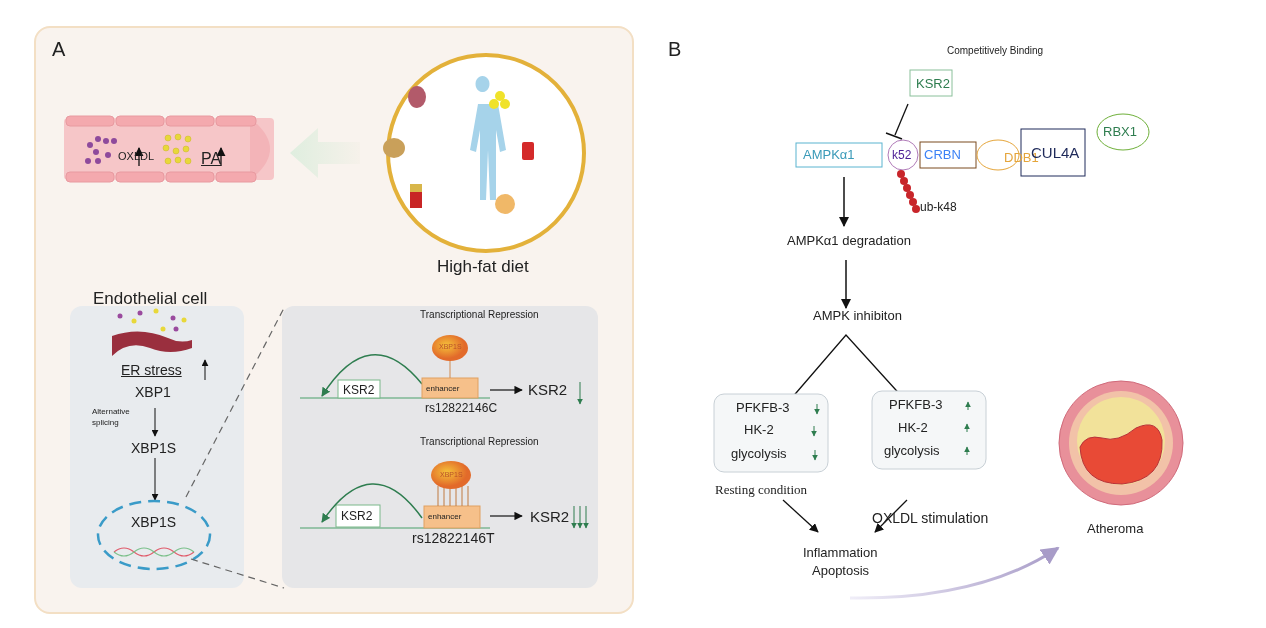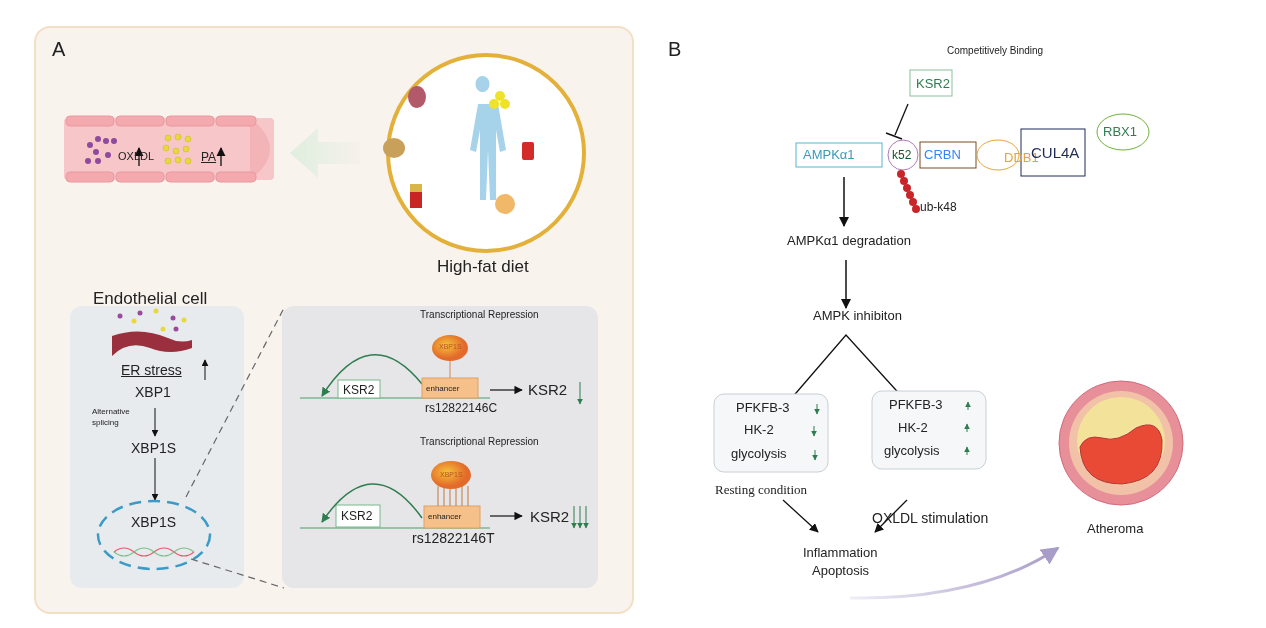--- a/index.html
+++ b/index.html
@@ -193,21 +193,21 @@
   <path d="M850,598 Q980,600 1058,548" fill="none" stroke="url(#gPurple)" stroke-width="3" marker-end="url(#arrP)"></path>
   <g>
     <circle cx="1121" cy="443" r="62" fill="#e8909a" stroke="#d06a7a"></circle>
     <circle cx="1121" cy="443" r="52" fill="#f2c2a8"></circle>
     <circle cx="1121" cy="441" r="44" fill="#f2e29a"></circle>
     <path d="M1080,447 Q1086,434 1102,438 Q1118,443 1136,428 Q1158,418 1162,440 Q1164,480 1122,484 Q1082,484 1080,447 Z" fill="#e84a36" stroke="#b8323a"></path>
   </g>
 </svg>
 
 <div class="lbl" style="left:118px;top:150px;font-size:11px;">OXLDL</div>
-<div class="lbl" style="left:201px;top:150px;font-size:12px;text-decoration:underline;">PA</div>
+<div class="lbl" style="left:201px;top:150px;font-size:16px;text-decoration:underline;">PA</div>
 <div class="lbl" style="left:93px;top:257px;font-size:17px;margin-top:32px;">Endothelial cell</div>
 <div class="lbl" style="left:437px;top:257px;font-size:17px;">High-fat diet</div>
 <div class="lbl" style="left:121px;top:362px;font-size:14px;text-decoration:underline;">ER stress</div>
 <div class="lbl" style="left:135px;top:384px;font-size:14px;">XBP1</div>
 <div class="lbl" style="left:92px;top:406px;font-size:8px;width:50px;white-space:normal;line-height:11px;">Alternative splicing</div>
 <div class="lbl" style="left:131px;top:440px;font-size:14px;">XBP1S</div>
 <div class="lbl" style="left:131px;top:514px;font-size:14px;">XBP1S</div>
 
 <div class="lbl" style="left:420px;top:309px;font-size:10px;">Transcriptional Repression</div>
 <div class="lbl" style="left:439px;top:343px;font-size:7px;color:#b8502a;">XBP1S</div>
@@ -221,21 +221,21 @@
 <div class="lbl" style="left:341px;top:509px;font-size:12px;">KSR2</div>
 <div class="lbl" style="left:428px;top:512px;font-size:8px;">enhancer</div>
 <div class="lbl" style="left:412px;top:530px;font-size:14px;">rs12822146T</div>
 <div class="lbl" style="left:530px;top:508px;font-size:15px;">KSR2</div>
 
 <div class="panel" id="panelB" style="z-index:-1"></div>
 <div class="lbl" style="left:668px;top:38px;font-size:20px;">B</div>
 <div class="lbl" style="left:947px;top:45px;font-size:10px;">Competitively Binding</div>
 <div class="lbl" style="left:916px;top:76px;font-size:13px;color:#2e7d4f;">KSR2</div>
 <div class="lbl" style="left:803px;top:147px;font-size:13px;color:#3a9ab8;">AMPKα1</div>
-<div class="lbl" style="left:892px;top:148px;font-size:12px;color:#14532d;">k52</div>
+<div class="lbl" style="left:892px;top:148px;font-size:12px;color:#4c1d95;">k52</div>
 <div class="lbl" style="left:924px;top:147px;font-size:13px;color:#3b82f6;">CRBN</div>
 <div class="lbl" style="left:984px;top:150px;font-size:13px;color:#e5a53a;padding-left:20px;">DDB1</div>
 <div class="lbl" style="left:1031px;top:144px;font-size:15px;color:#1f2a5a;">CUL4A</div>
 <div class="lbl" style="left:1103px;top:124px;font-size:13px;color:#2e7d4f;">RBX1</div>
 <div class="lbl" style="left:920px;top:200px;font-size:12px;">ub-k48</div>
 <div class="lbl" style="left:787px;top:233px;font-size:13px;">AMPKα1 degradation</div>
 <div class="lbl" style="left:813px;top:308px;font-size:13px;">AMPK inhibiton</div>
 
 <div class="lbl" style="left:736px;top:400px;font-size:13px;">PFKFB-3</div>
 <div class="lbl" style="left:744px;top:422px;font-size:13px;">HK-2</div>

